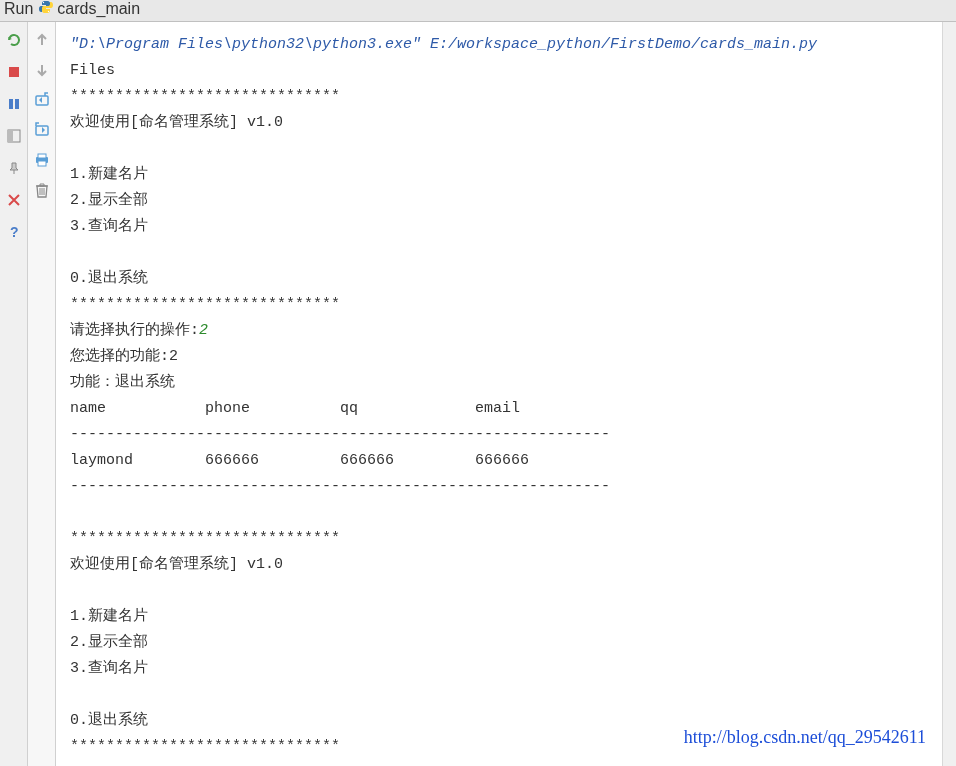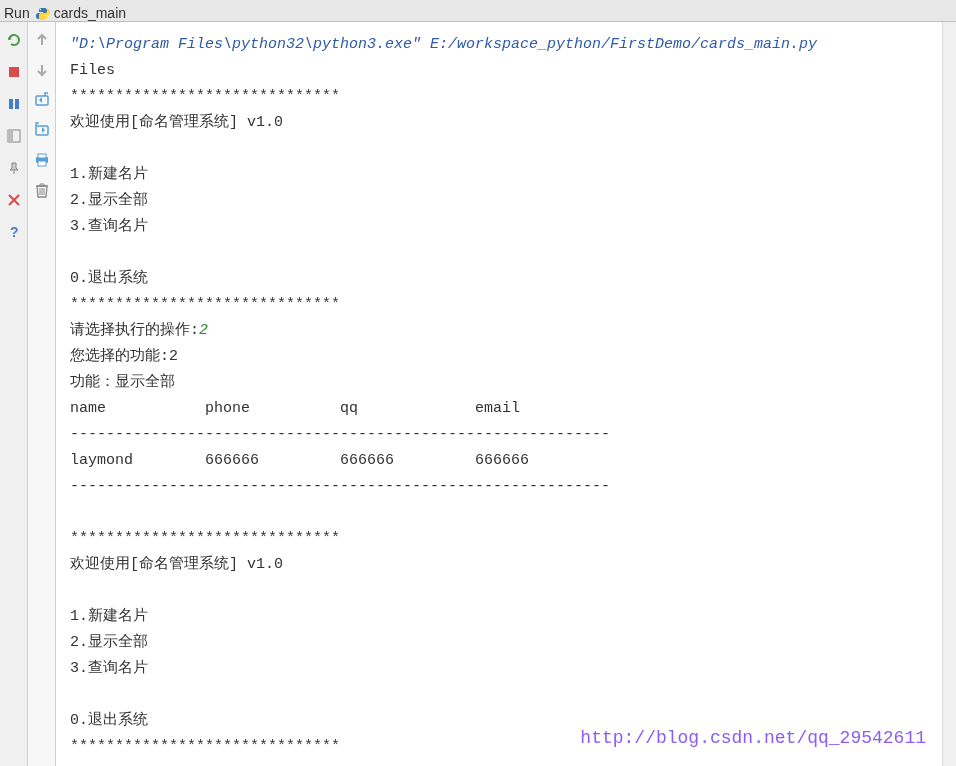--- a/index.html
+++ b/index.html
@@ -14,23 +14,23 @@
       width: 956px;
       height: 766px;
       overflow: hidden;
       position: relative;
     }
     .titlebar {
       height: 22px;
       background: #e8e8e8;
       border-bottom: 1px solid #c0c0c0;
       display: flex;
-      align-items: flex-end;
+      align-items: flex-start;
       padding: 0 4px;
-      font-size: 14px;
+      font-size: 16px;
       color: #333;
     }
     .titlebar .label {
       margin-right: 4px;
     }
     .titlebar .py-icon {
       display: inline-flex;
       margin-right: 4px;
       margin-left: 2px;
     }
@@ -82,22 +82,22 @@
       font-style: italic;
     }
     .user-input {
       color: #2e8b2e;
       font-style: italic;
     }
     .watermark {
       position: absolute;
       bottom: 18px;
       right: 30px;
-      color: #8b5cf6;
-      font-family: Liberation Mono, monospace;
+      color: #1d4ed8;
+      font-family: Liberation Serif, serif;
       font-size: 18px;
       pointer-events: none;
     }
     .scroll-track {
       position: absolute;
       right: 0;
       top: 22px;
       bottom: 0;
       width: 14px;
       background: #f0f0f0;
@@ -208,21 +208,21 @@
 <span>欢迎使用[命名管理系统] v1.0</span>
 <span></span>
 <span>1.新建名片</span>
 <span>2.显示全部</span>
 <span>3.查询名片</span>
 <span></span>
 <span>0.退出系统</span>
 <span>******************************</span>
 <span>请选择执行的操作:</span><span class="user-input">2</span>
 <span>您选择的功能:2</span>
-<span>功能：显示全部</span>
+<span>功能：退出系统</span>
 <span>name           phone          qq             email</span>
 <span>------------------------------------------------------------</span>
 <span>laymond        666666         666666         666666</span>
 <span>------------------------------------------------------------</span>
 <span></span>
 <span>******************************</span>
 <span>欢迎使用[命名管理系统] v1.0</span>
 <span></span>
 <span>1.新建名片</span>
 <span>2.显示全部</span>

